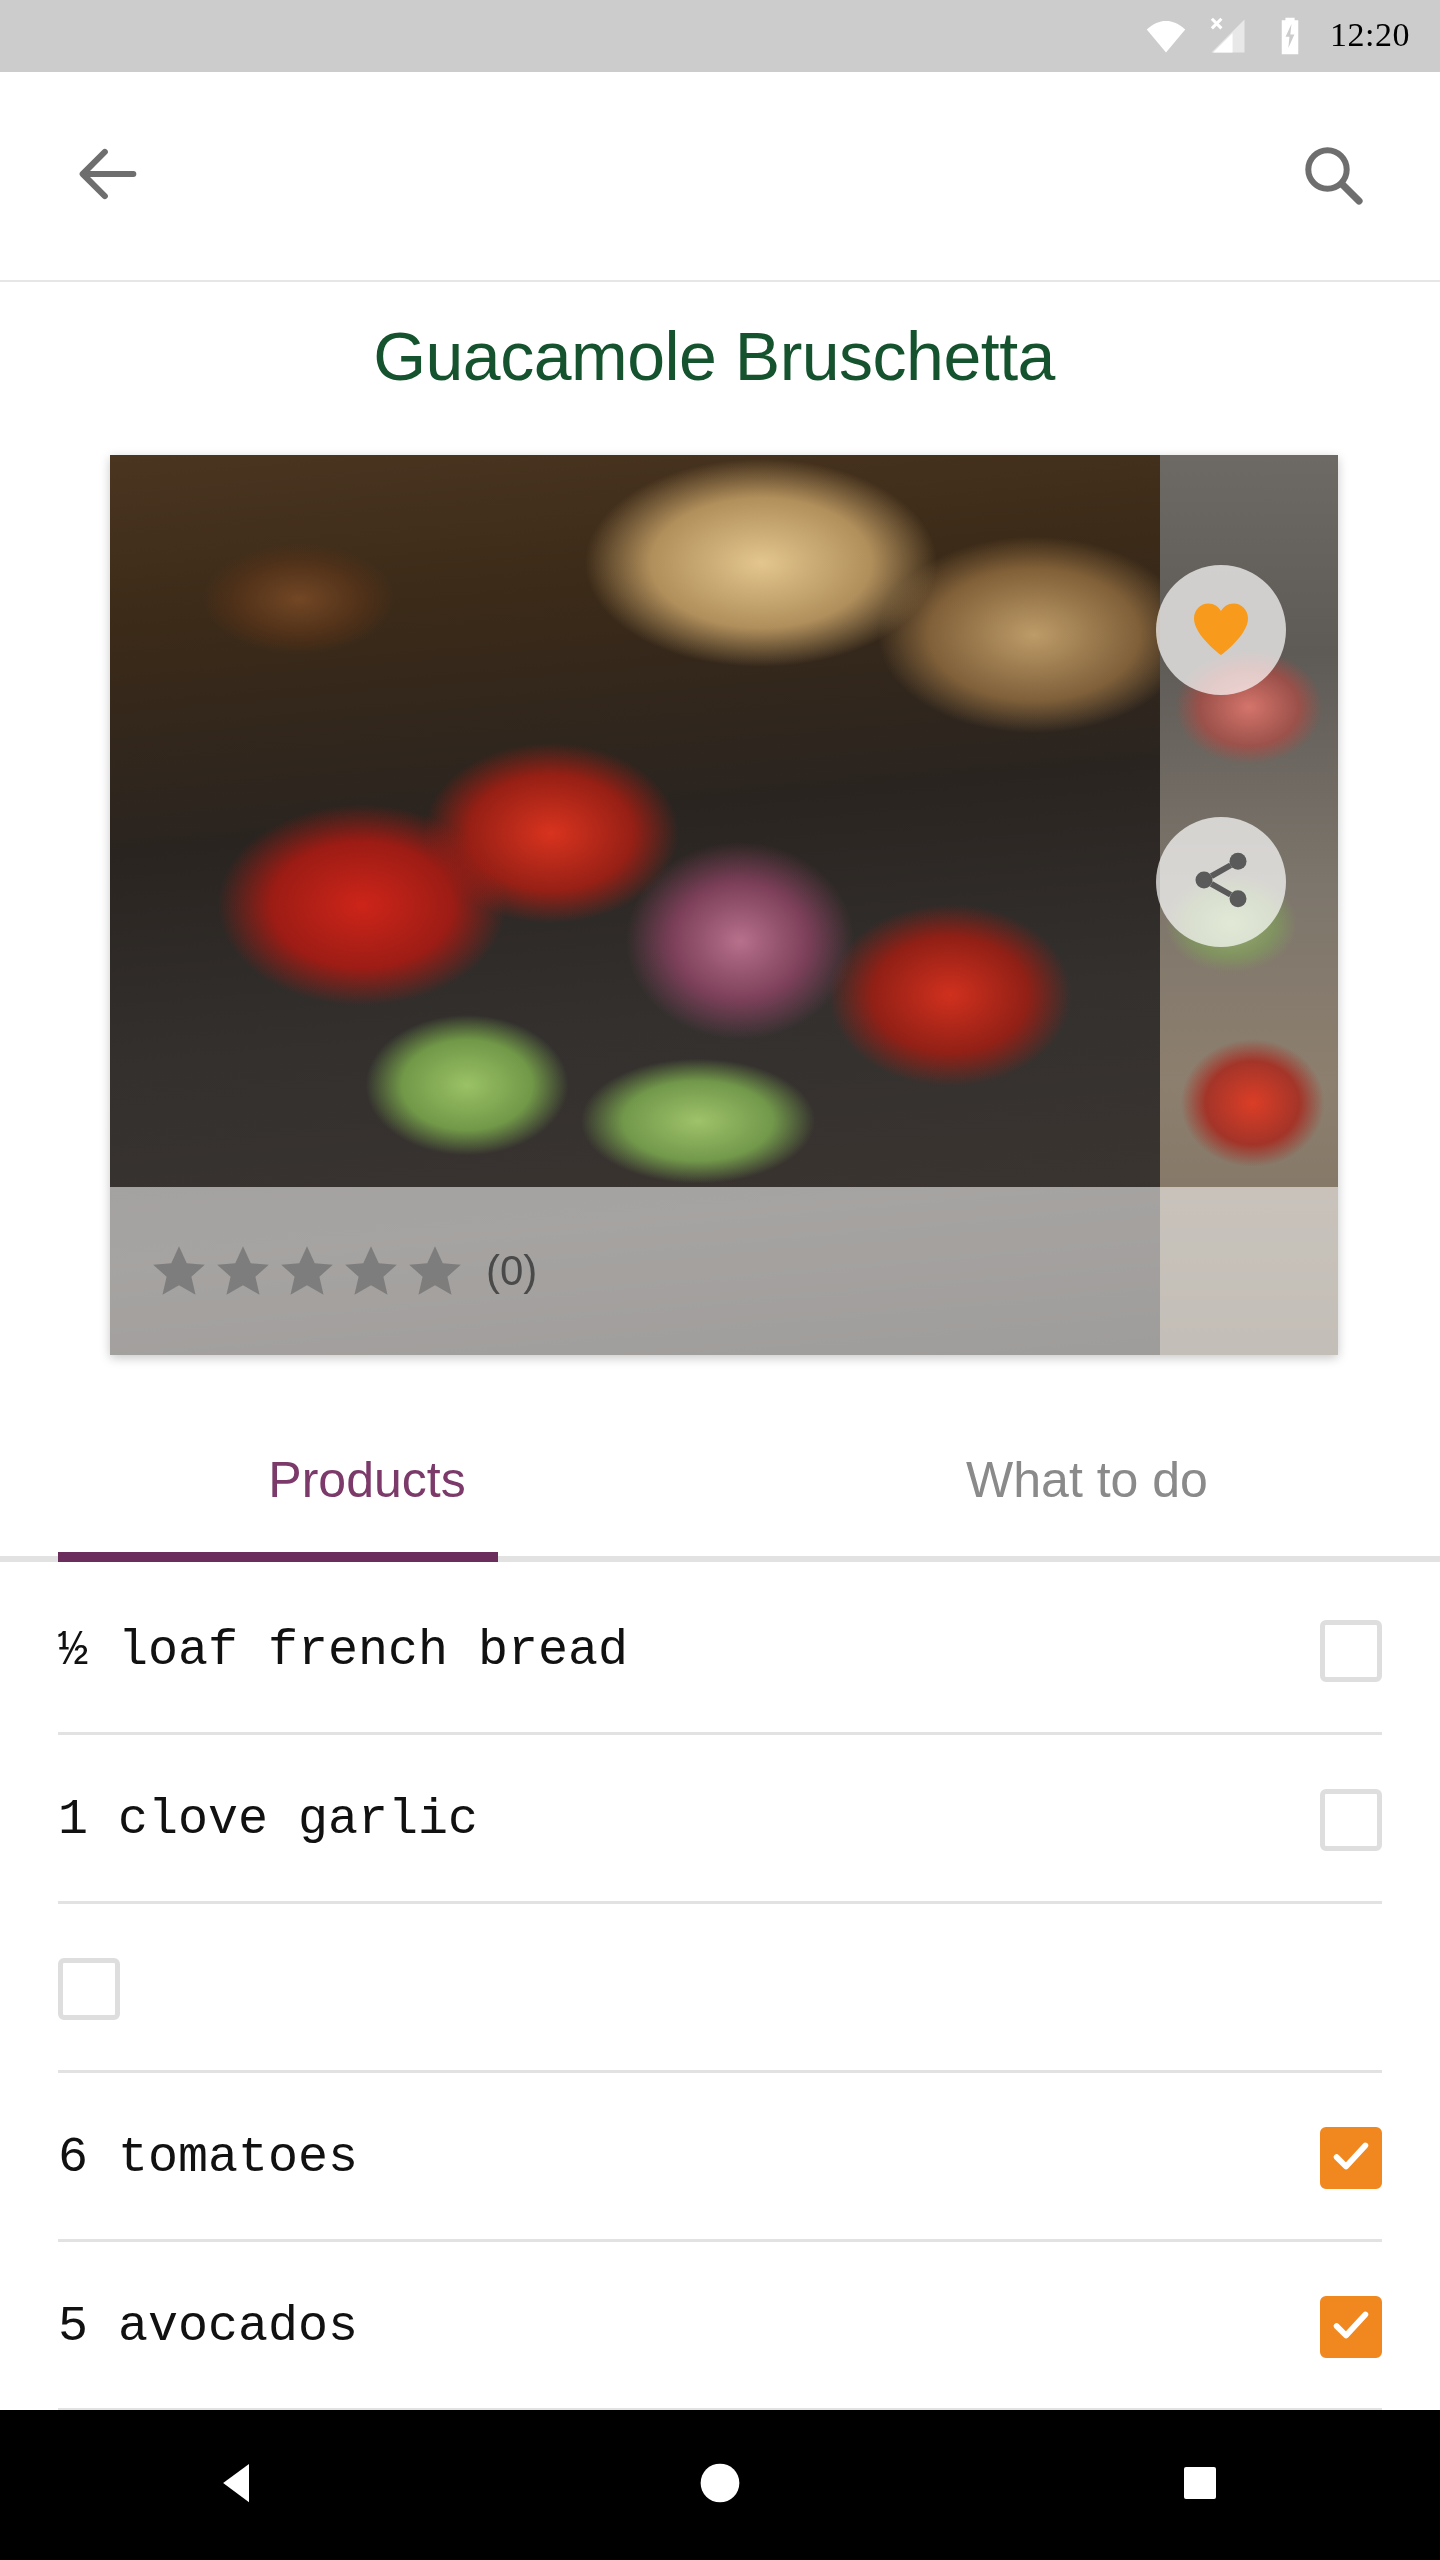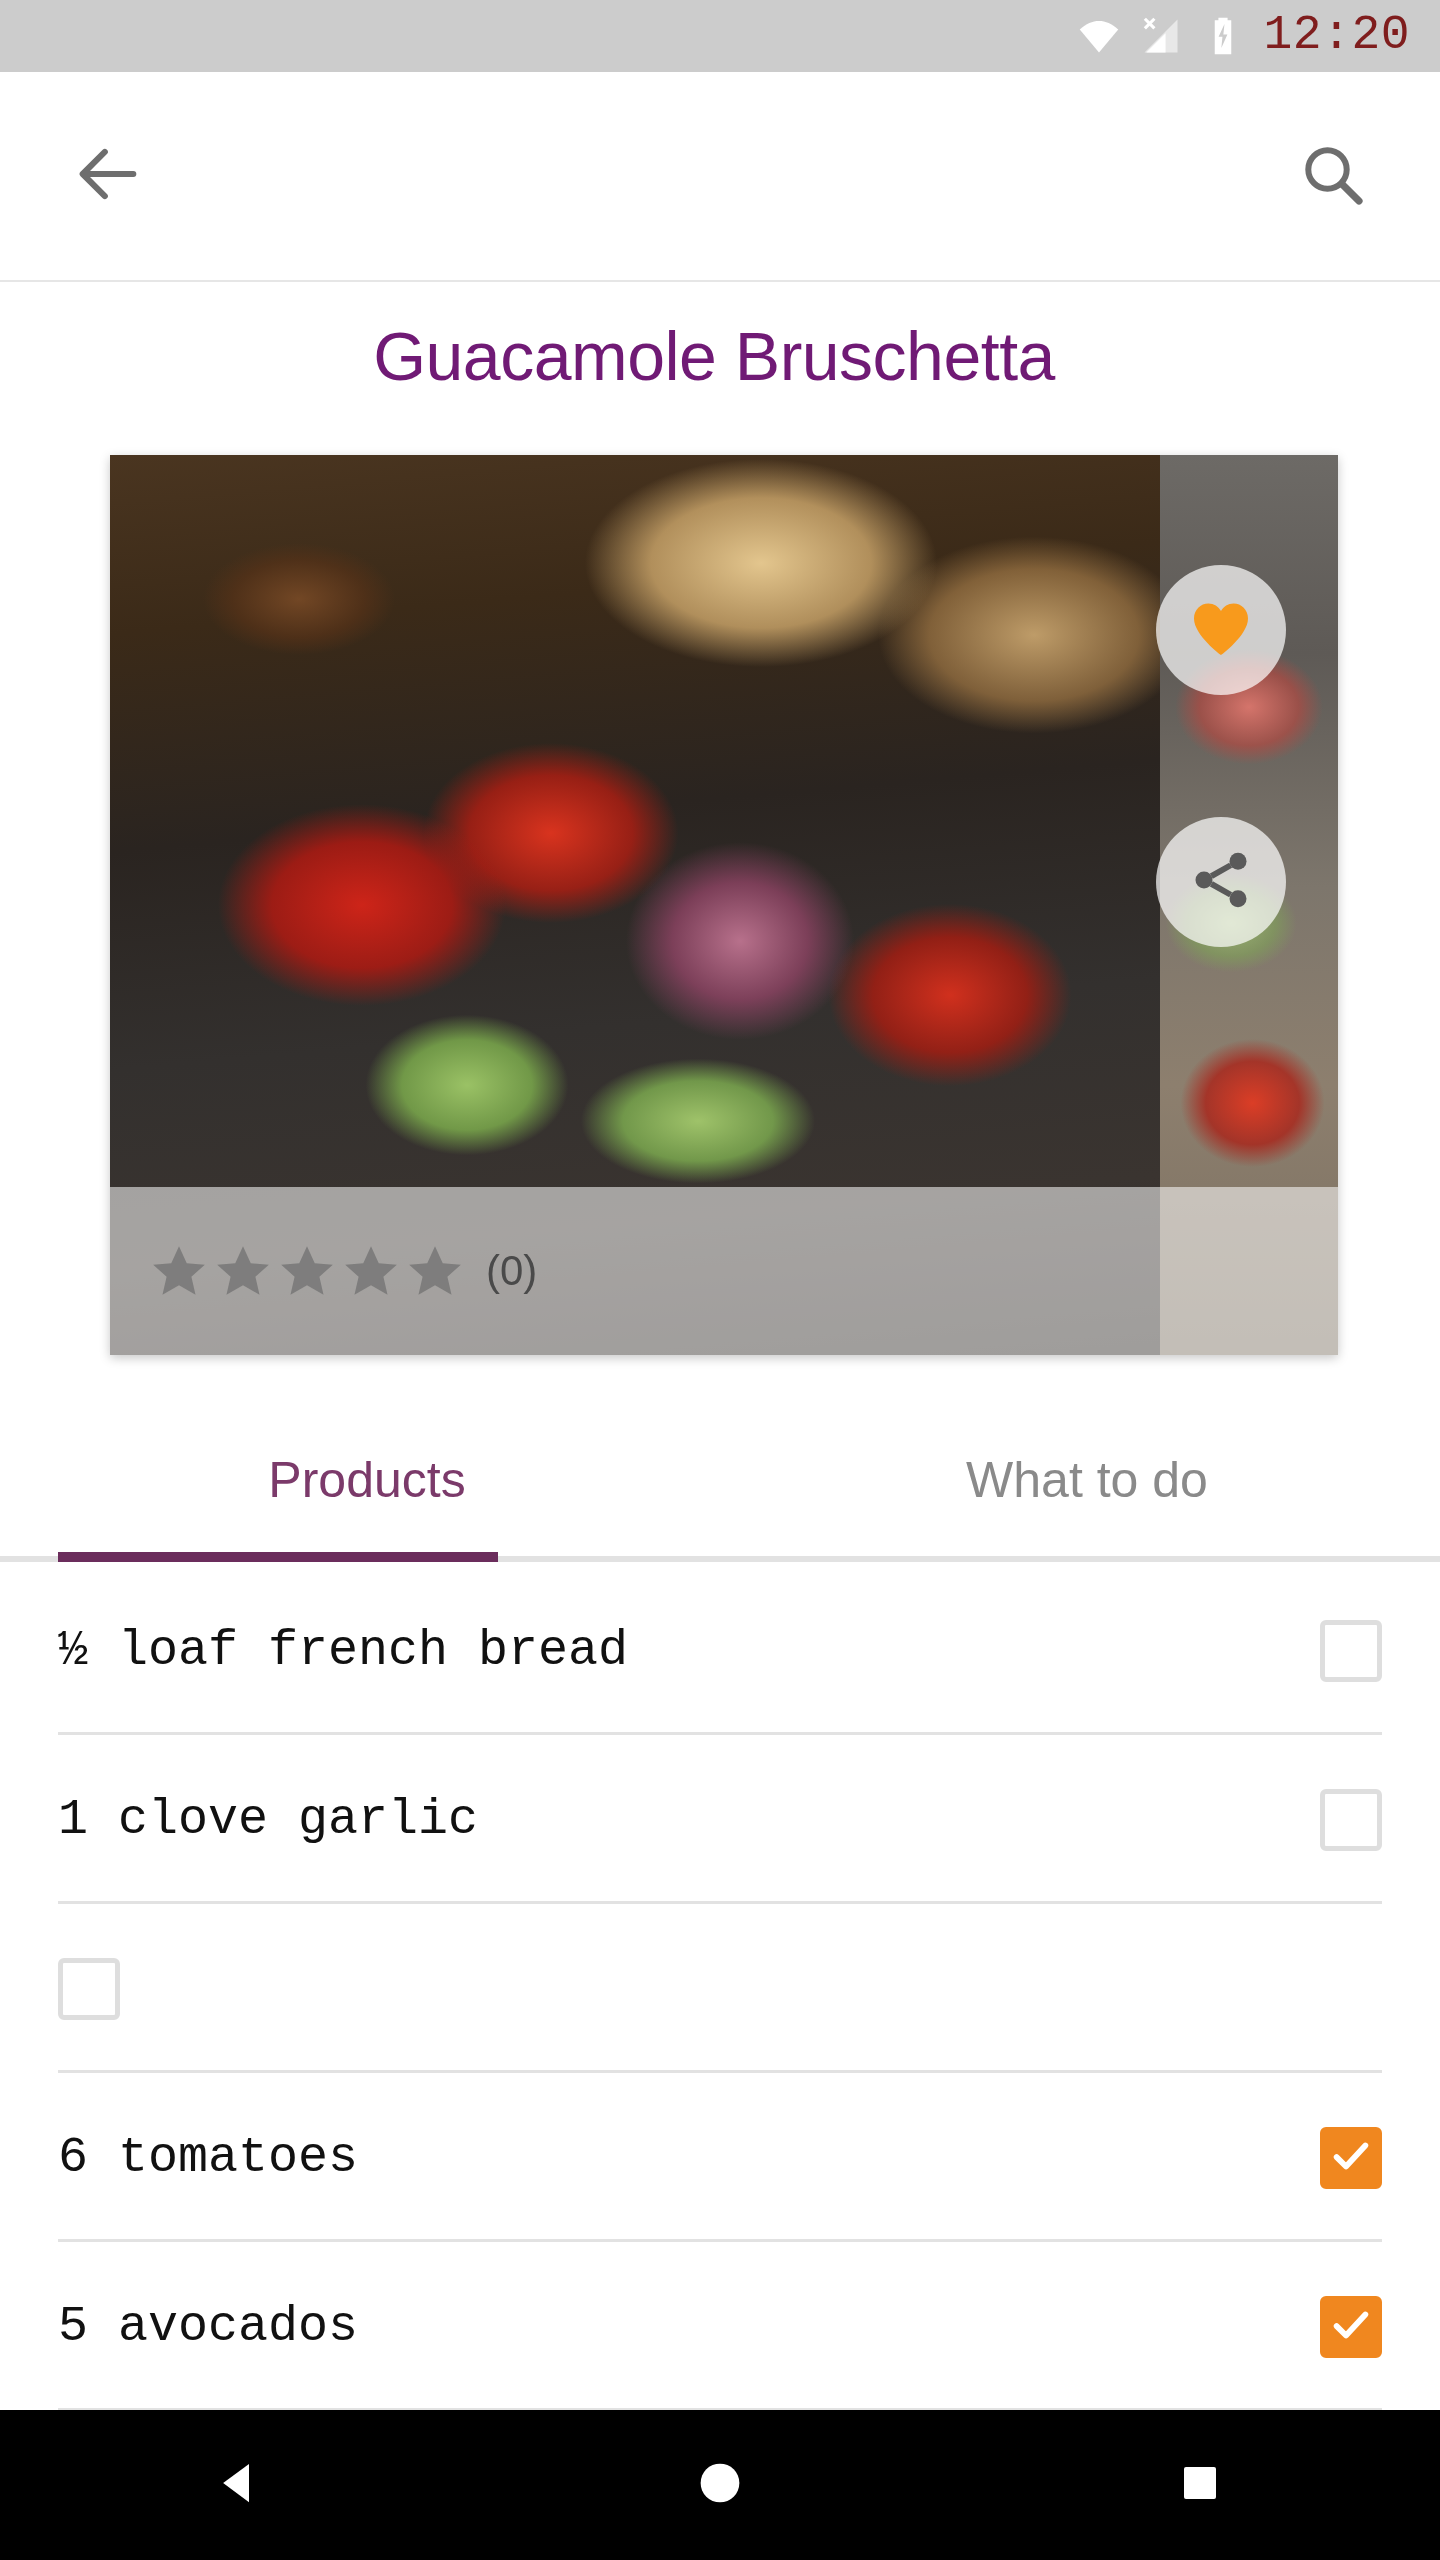--- a/index.html
+++ b/index.html
@@ -13,43 +13,43 @@
 
   
   .statusbar {
     position:absolute; top:0; left:0; width:1440px; height:72px;
     background:#cccccc;
     display:flex; align-items:center; justify-content:flex-end;
     padding-right:30px; gap:18px;
   }
   .sb-icon { display:flex; align-items:center; justify-content:center; }
   .sb-time {
-    color:#7f1d1d; font-size:48px; letter-spacing:0.5px;
-    font-family:Liberation Mono, monospace; line-height:1;
+    color:#000000; font-size:34px; letter-spacing:0.5px;
+    font-family:Liberation Serif, serif; line-height:1;
     padding-bottom:2px;
   }
 
   
   .appbar {
     position:absolute; top:72px; left:0; width:1440px; height:210px;
     background:#ffffff;
     border-bottom:2px solid #e6e6e6;
     display:flex; align-items:center; justify-content:space-between;
     padding:0 62px;
   }
   .appbar-btn {
     width:92px; height:92px; display:flex; align-items:center; justify-content:center;
     cursor:pointer;
   }
 
   
   .recipe-title {
     position:absolute; top:317px; left:0; width:1428px;
     text-align:center;
-    font-size:68px; color:#701a75; font-weight:400;
+    font-size:68px; color:#14532d; font-weight:400;
     letter-spacing:-0.5px;
     font-family:"Liberation Sans", sans-serif;
   }
 
   
   .hero-card {
     position:absolute; top:455px; left:110px;
     width:1228px; height:900px;
     background:#fff;
     box-shadow:0 3px 10px rgba(0,0,0,0.22);

